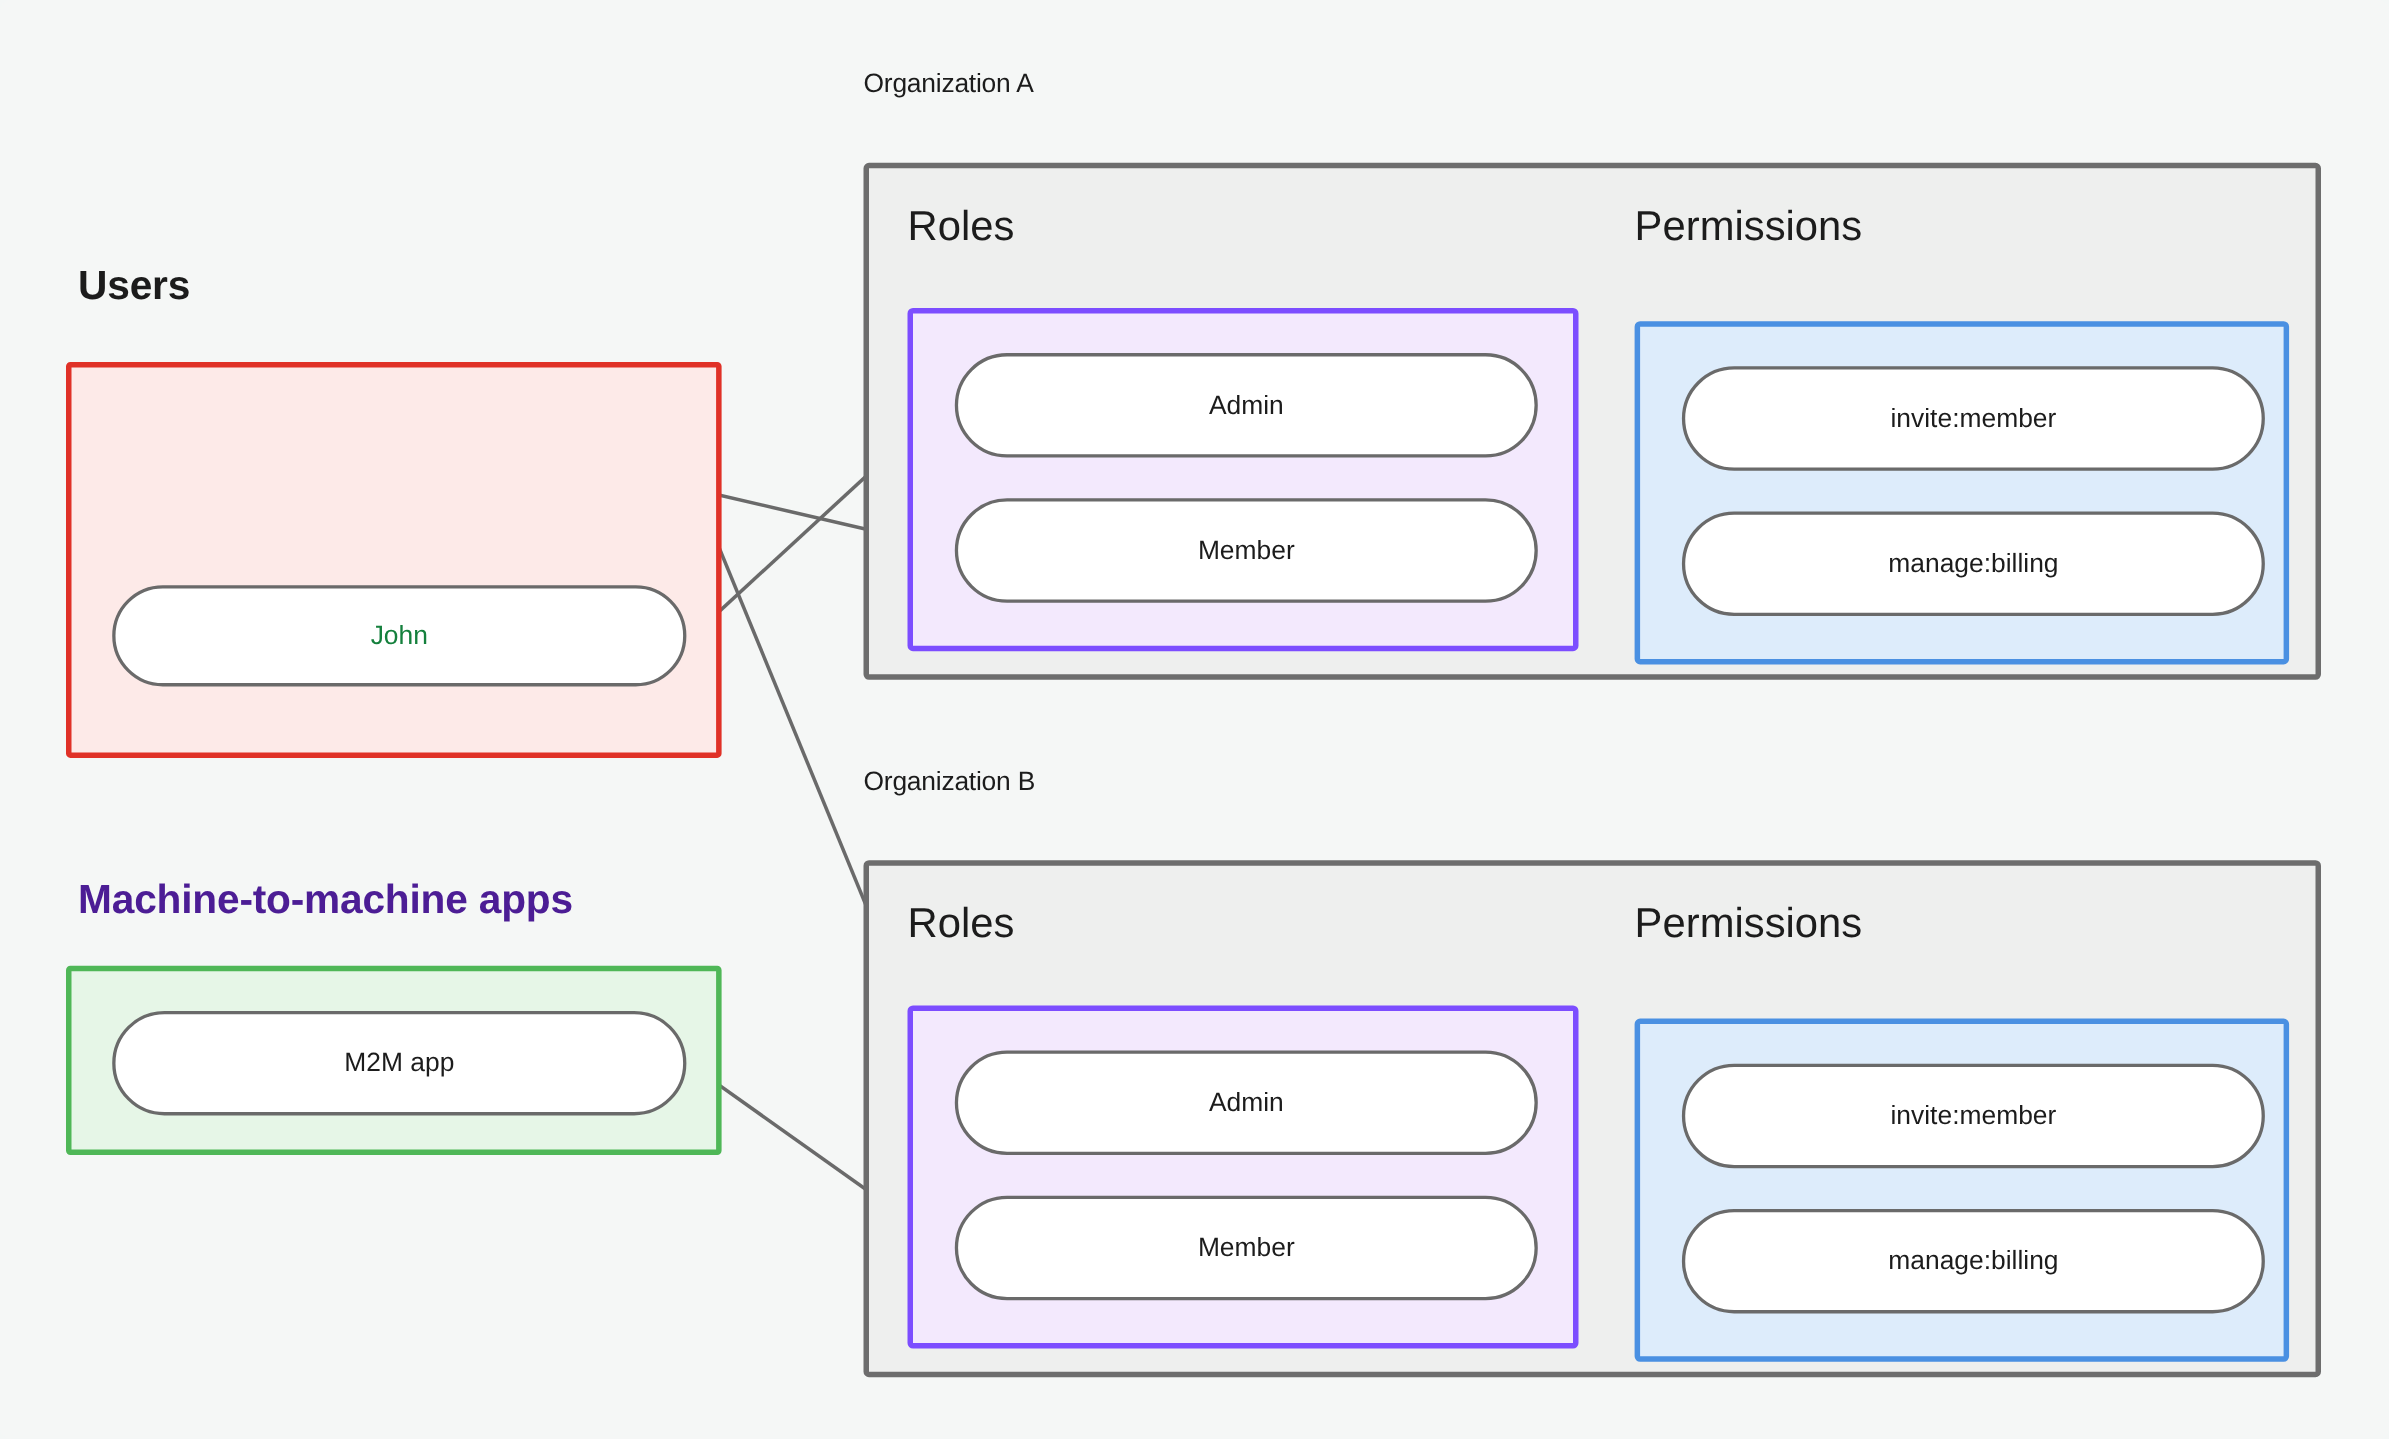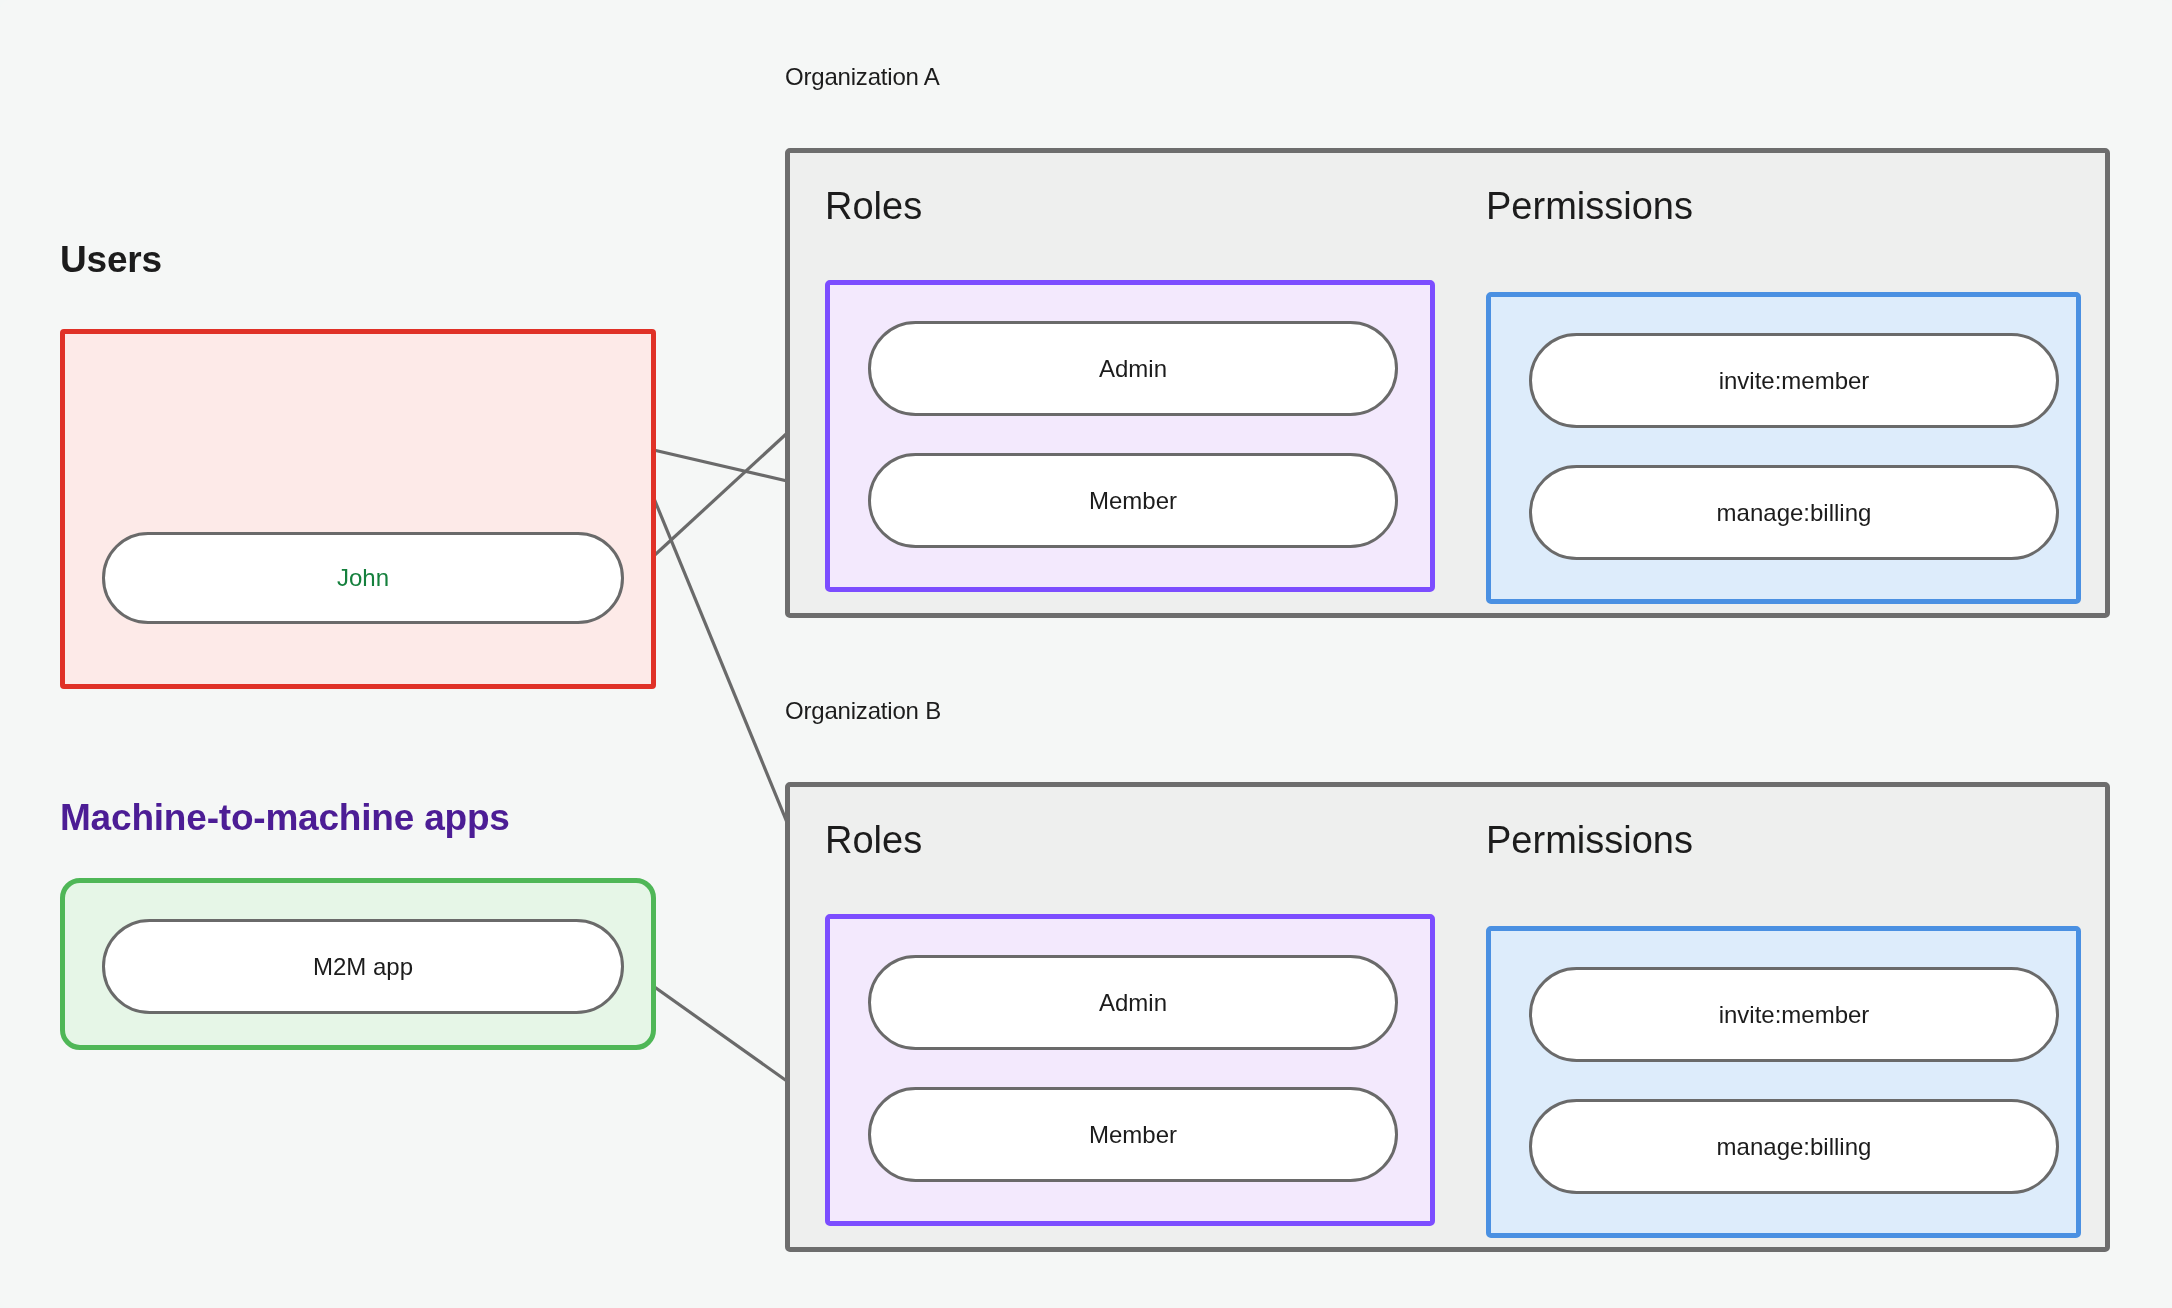--- a/index.html
+++ b/index.html
@@ -17,20 +17,21 @@
   }
 
   
   .caption {
     position: absolute;
     font-size: 37px;
     font-weight: 700;
     color: #1c1c1c;
     letter-spacing: -0.2px;
     white-space: nowrap;
+    margin-left: 11px;
   }
   .org-caption {
     position: absolute;
     font-size: 24px;
     font-weight: 400;
     color: #1c1c1c;
     letter-spacing: -0.2px;
     white-space: nowrap;
   }
 
@@ -108,21 +109,21 @@
   </svg>
 
   <div class="caption" style="left: 60px; top: 239px; color: rgb(28, 28, 28);">Users</div>
 
   <div class="group-box users-box" style="left: 60px; top: 329px; width: 596px; height: 360px; border-color: rgb(224, 49, 39); background: rgb(253, 234, 232);">
     <div class="pill" style="left: 37px; top: 198px; width: 522px; height: 92px; border-color: rgb(106, 106, 106); background: rgb(255, 255, 255); color: #15803d;">John</div>
   </div>
 
   <div class="caption" style="left: 60px; top: 797px; color: #4c1d95;">Machine-to-machine apps</div>
 
-  <div class="group-box m2m-box" style="left: 60px; top: 878px; width: 596px; height: 172px; border-color: rgb(79, 183, 87); background: rgb(230, 246, 231); border-radius: 20px;">
+  <div class="group-box m2m-box" style="left: 60px; top: 878px; width: 596px; height: 172px; border-color: rgb(79, 183, 87); background: rgb(230, 246, 231);">
     <div class="pill" style="left: 37px; top: 36px; width: 522px; height: 95px; border-color: rgb(106, 106, 106); background: rgb(255, 255, 255); color: rgb(28, 28, 28);">M2M app</div>
   </div>
 
   <div class="org-caption" style="left: 785px; top: 63px; color: rgb(28, 28, 28);">Organization A</div>
 
   <div class="group-box org-box" style="left: 785px; top: 148px; width: 1325px; height: 470px; border-color: rgb(109, 109, 109); background: rgb(238, 239, 238);">
 
     <div class="sub-caption" style="left: 35px; top: 32px; color: rgb(28, 28, 28);">Roles</div>
 
     <div class="group-box roles-box" style="left: 35px; top: 127px; width: 610px; height: 312px; border-color: rgb(124, 77, 255); background: rgb(243, 233, 253);">

